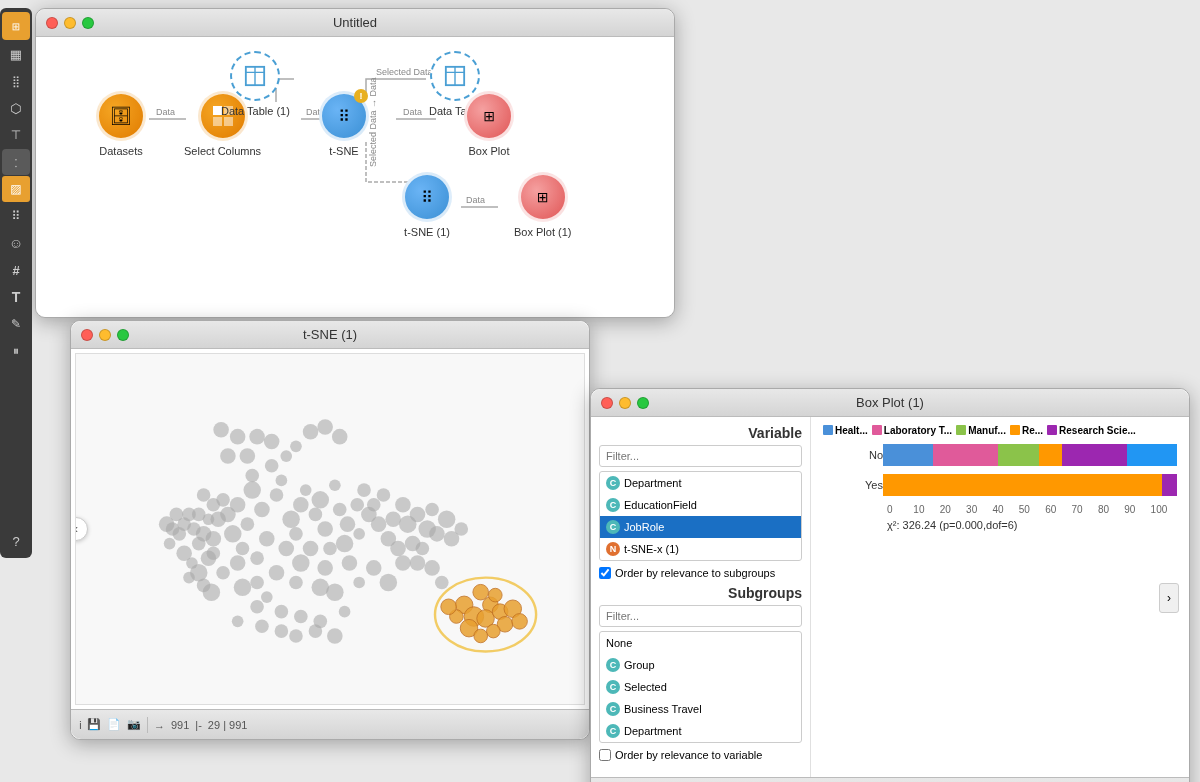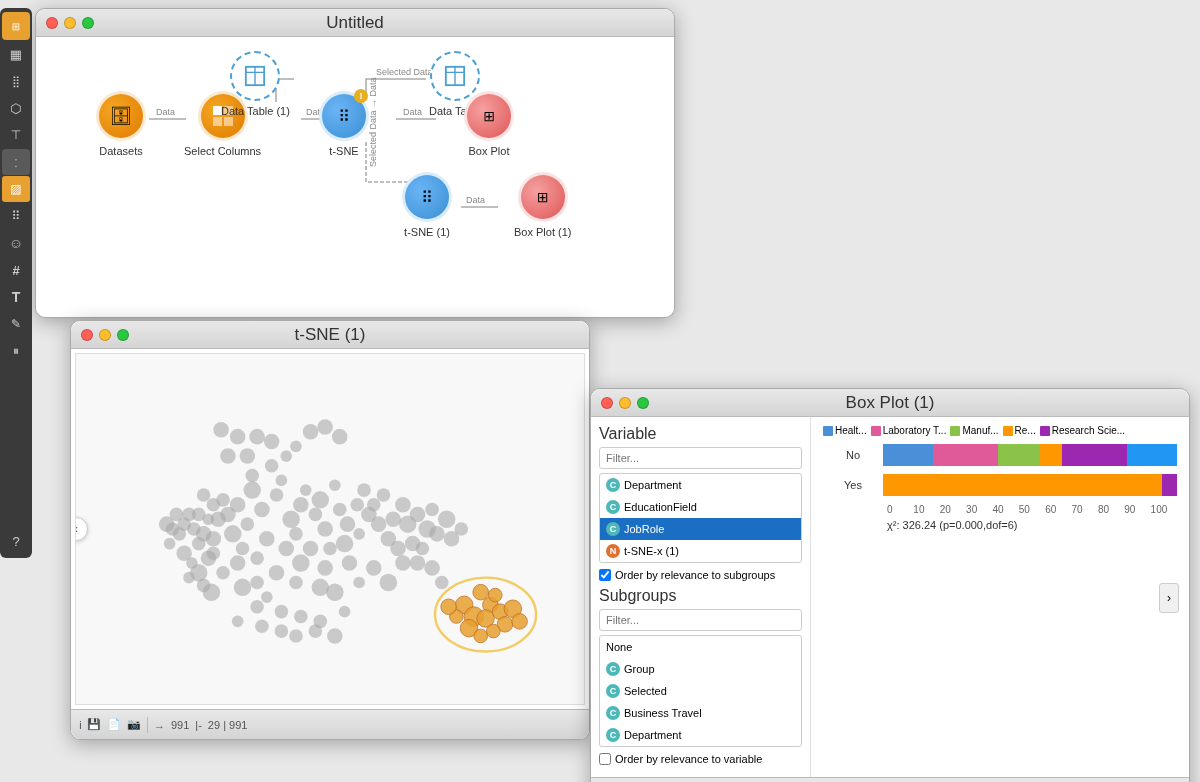--- a/index.html
+++ b/index.html
@@ -45,21 +45,21 @@
     .win-btn {
       width: 12px;
       height: 12px;
       border-radius: 50%;
       border: 1px solid rgba(0,0,0,0.2);
     }
     .win-btn.close { background: #ff5f57; }
     .win-btn.min { background: #febc2e; }
     .win-btn.max { background: #28c840; }
     .window-title {
-      font-size: 17px;
+      font-size: 13px;
       font-weight: 500;
       color: #333;
     }
 
     
     .sidebar {
       position: absolute;
       left: 0;
       top: 8px;
       width: 32px;
@@ -241,24 +241,25 @@
       border-right: 1px solid #e0e0e0;
       padding: 8px;
       overflow-y: auto;
     }
     .boxplot-right {
       flex: 1;
       padding: 8px 12px;
       overflow: hidden;
     }
     .section-label {
-      font-size: 16px;
-      font-weight: 400;
+      font-size: 14px;
+      font-weight: 700;
       color: #333;
       margin-bottom: 4px;
+      text-align: right;
     }
     .filter-input {
       width: 100%;
       height: 22px;
       border: 1px solid #ccc;
       border-radius: 3px;
       padding: 0 6px;
       font-size: 11px;
       margin-bottom: 4px;
     }
@@ -318,32 +319,33 @@
     }
     .chart-legend {
       display: flex;
       flex-wrap: wrap;
       gap: 4px;
       margin-bottom: 8px;
       font-size: 10px;
     }
     .legend-item {
       display: flex;
-      align-items: center;
+      align-items: flex-start;
       gap: 2px;
+      font-weight: bold;
     }
     .legend-color {
       width: 10px;
       height: 10px;
       border-radius: 1px;
     }
     .row-label {
       font-size: 11px;
       color: #333;
-      text-align: center;
+      text-align: right;
       width: 60px;
       margin-right: 0;
     }
     .bar-row {
       display: flex;
       align-items: center;
       margin-bottom: 8px;
     }
     .bar-track {
       flex: 1;

